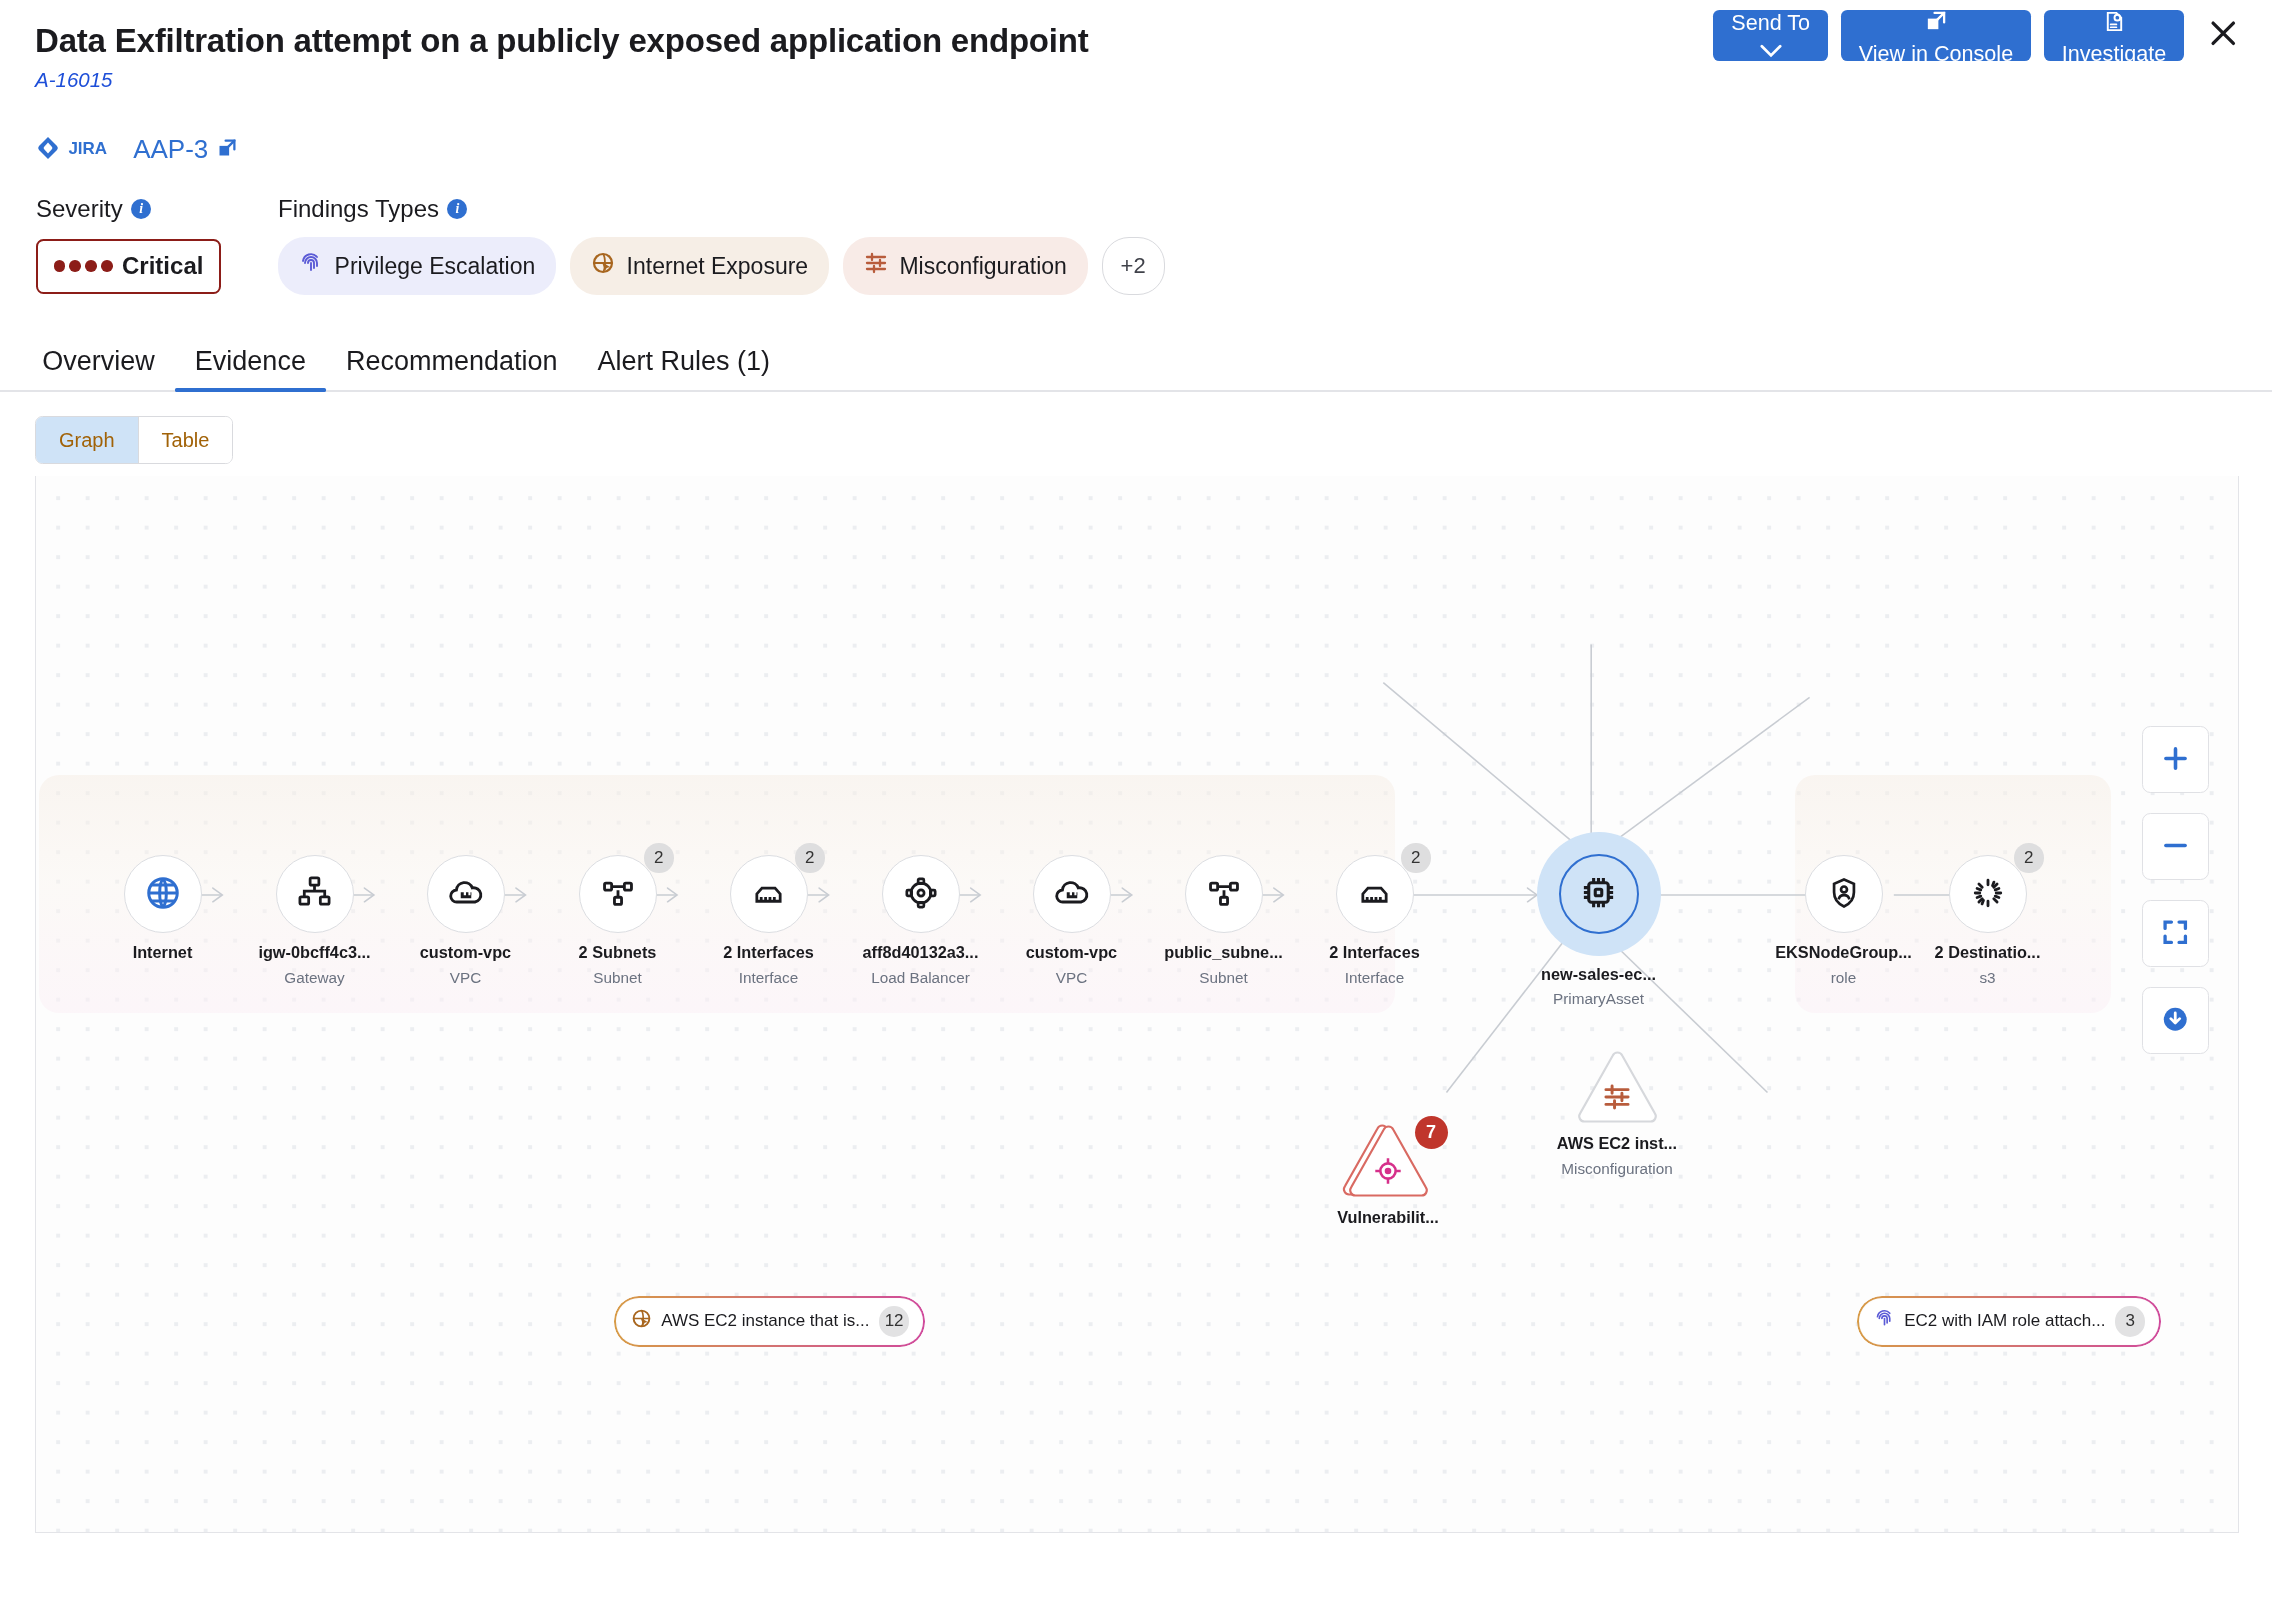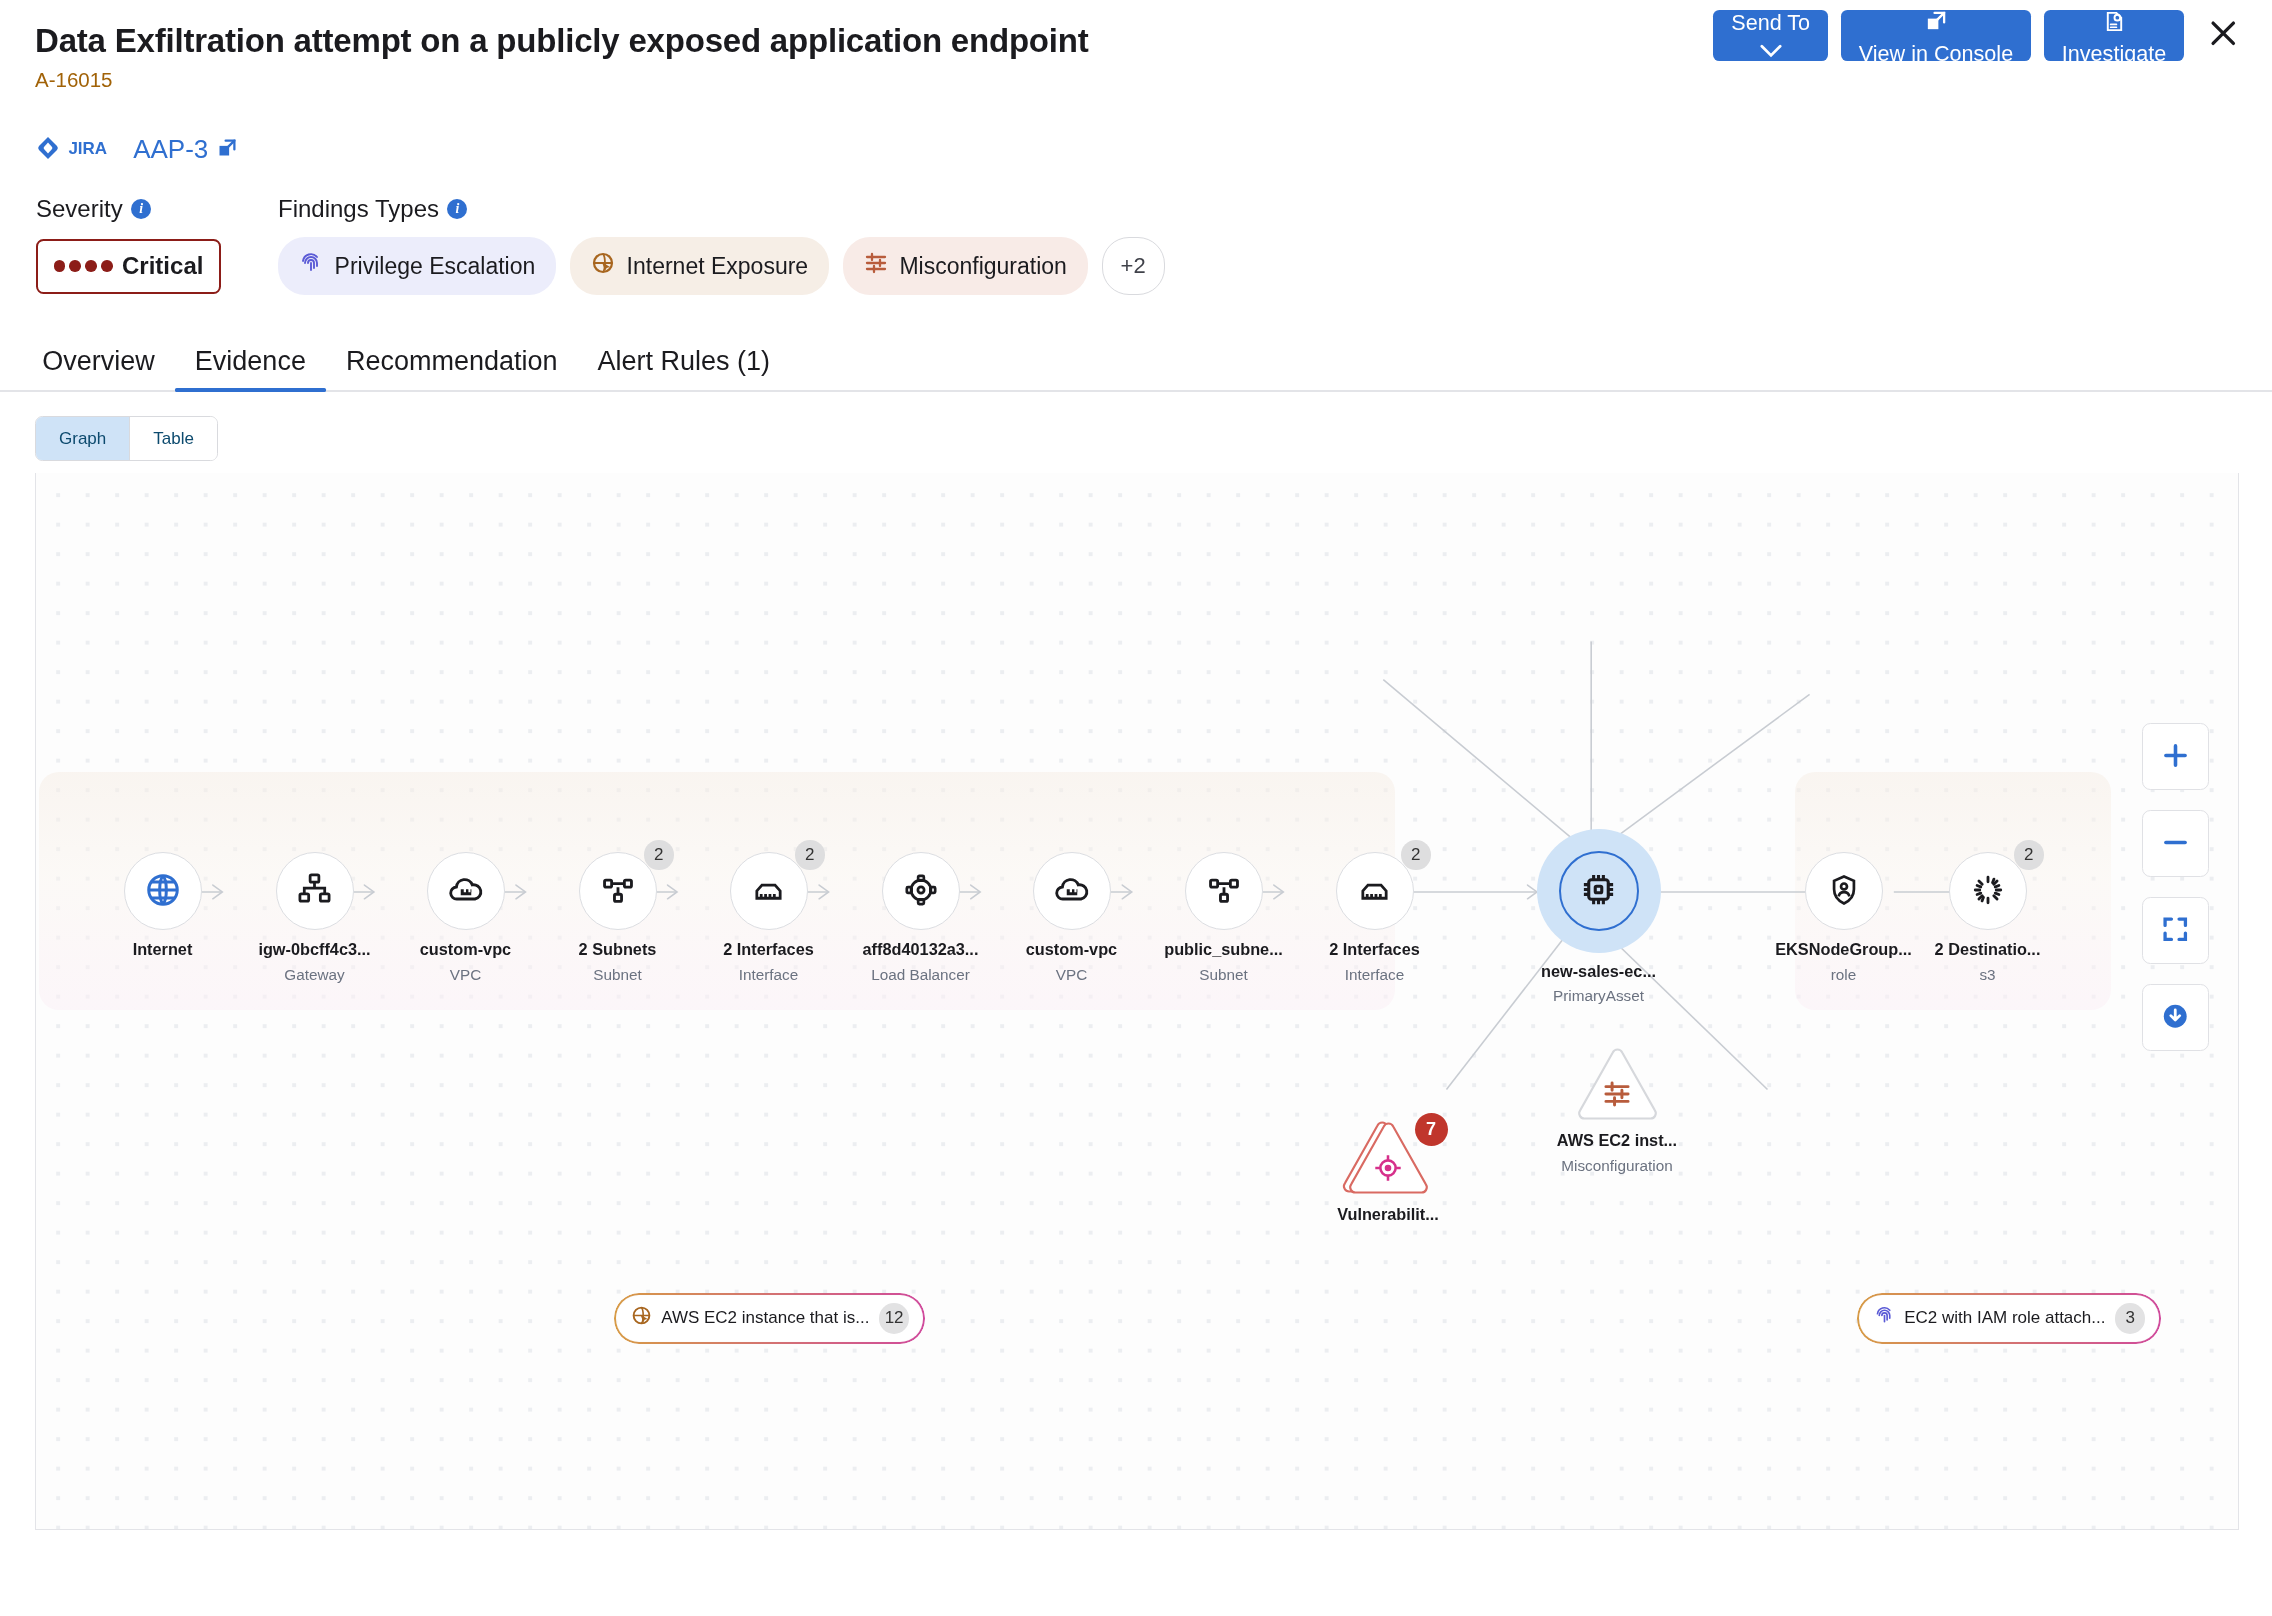--- a/index.html
+++ b/index.html
@@ -20,22 +20,23 @@
   .title {
     font-size:33px;
     font-weight:700;
     letter-spacing:-0.2px;
     line-height:1.05;
     color:#1b1b1f;
   }
   .subtitle {
     margin-top:9.5px;
     font-size:20.5px;
-    color:#a16207;
+    color:#1d4ed8;
     font-weight:400;
+    font-style:italic;
   }
   .header-actions {
     position:absolute;
     top:9.5px; right:28px;
     display:flex; align-items:center; gap:12.6px;
   }
   .btn {
     background:#2f6fd0;
     color:#ffffff;
     border:none;
@@ -135,21 +136,21 @@
   }
 
   
   .panel { padding:24px 0 0 35px; position:relative; }
   .seg {
     display:inline-flex;
     border:1.6px solid #d9dade; border-radius:7.4px; overflow:hidden;
     background:#fff;
   }
   .seg div {
-    font-size:17px; color:#0c4a6e;
+    font-size:20px; color:#a16207;
     padding:11.6px 23px; cursor:pointer;
     background:#fff;
   }
   .seg div.on { background:#cfe3f7; }
   .seg div + div { border-left:1.6px solid #d9dade; }
 
   .canvas {
     position:relative;
     margin-top:11.6px;
     width:2204px; height:1057px;

